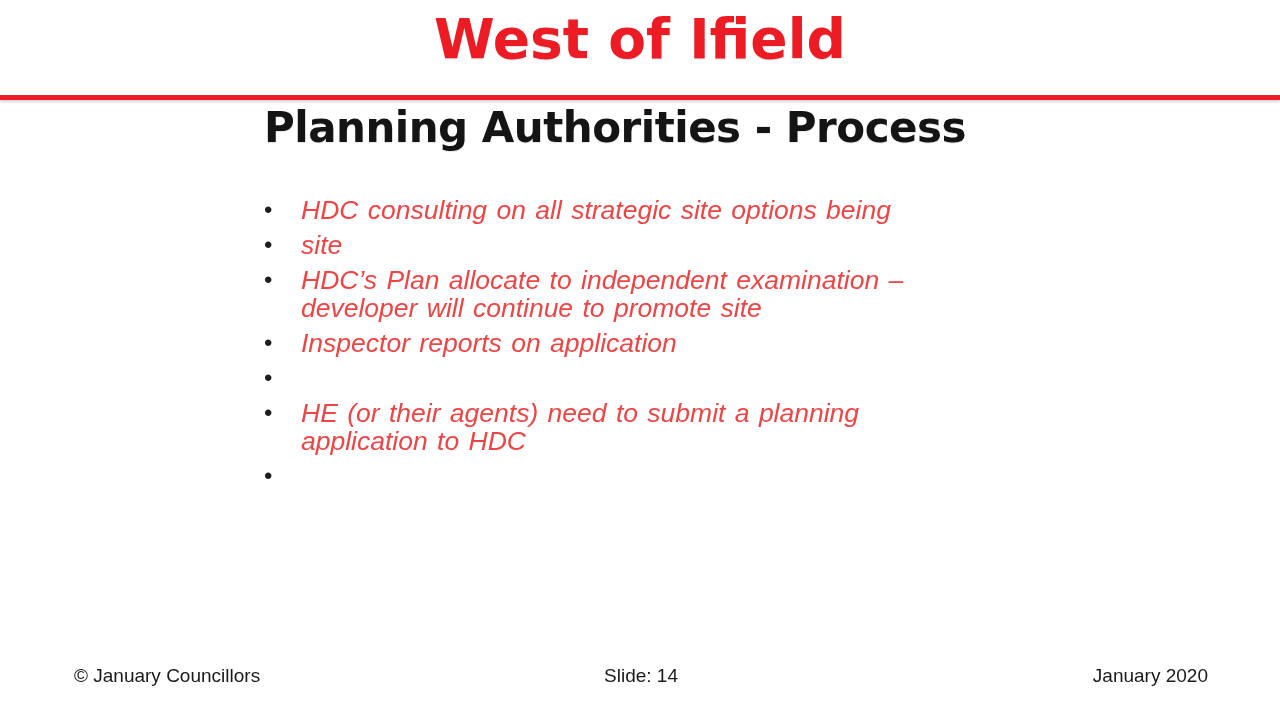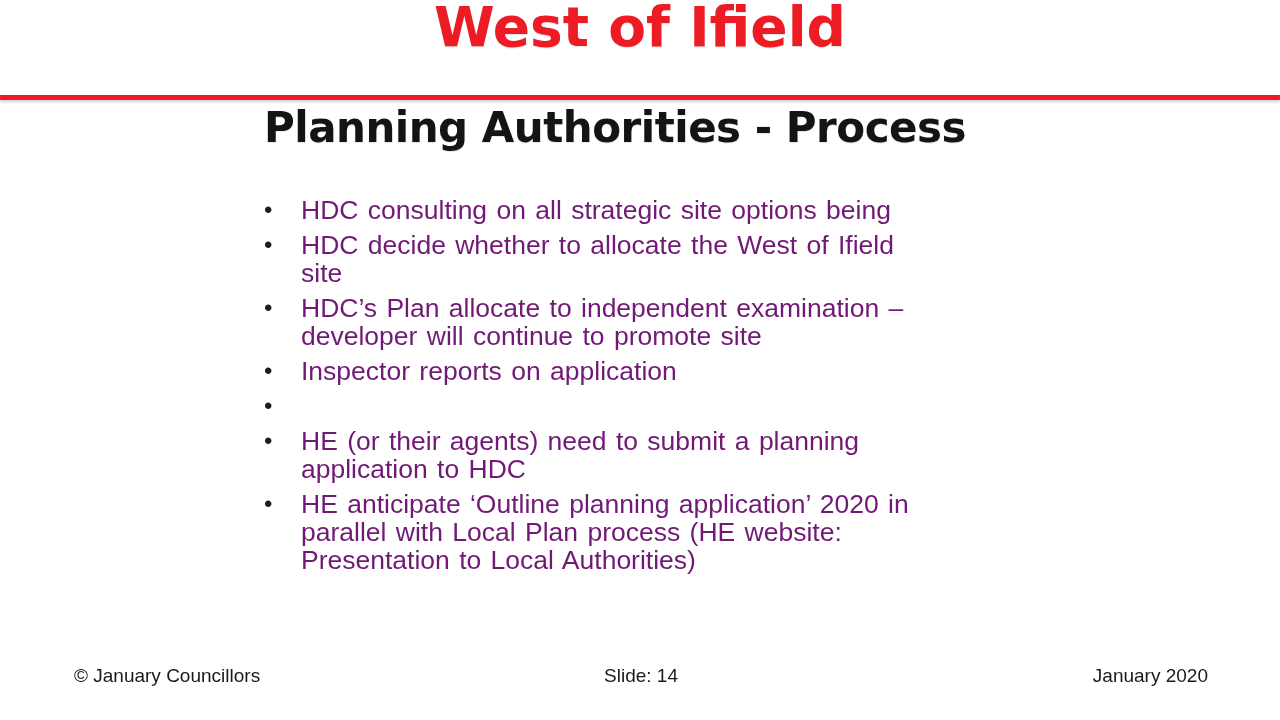--- a/index.html
+++ b/index.html
@@ -7,21 +7,21 @@
     width: 1280px; height: 720px; overflow: hidden;
     font-family: "Liberation Sans", sans-serif;
   }
   .slide {
     position: relative; width: 1280px; height: 720px; background: #ffffff;
   }
 
   
   .header {
     position: absolute; top: 0; left: 0; right: 0; height: 80px;
-    display: flex; align-items: flex-start; justify-content: center;
+    display: flex; align-items: flex-end; justify-content: center;
     padding-bottom: 13px; box-sizing: border-box;
   }
   .title {
     margin: 0;
     font-family: "DejaVu Sans", "Liberation Sans", sans-serif;
     font-weight: 800;
     font-size: 55px; line-height: 1;
     letter-spacing: 0px;
     color: #ed1b23;
     text-shadow: 0 1px 1px rgba(0,0,0,0.12);
@@ -44,21 +44,21 @@
     text-shadow: 0 1px 1px rgba(0,0,0,0.10);
     white-space: nowrap;
   }
   .bullet-list { margin: 42px 0 0 0; padding: 0; list-style: none; }
   .bullet-item { display: flex; margin: 0 0 7px 0; }
   .bullet-marker {
     flex: 0 0 37px; width: 37px;
     font-size: 24px; line-height: 28px;
     color: #1d1d1d;
   }
-  .bullet-text { color: #701a75; }
+  .bullet-text { color: #ef4444; font-style: italic; }
   .bullet-line {
     font-size: 26.5px; line-height: 28px;
     word-spacing: 2px;
     white-space: nowrap;
   }
 
   
   .footer {
     position: absolute; left: 0; right: 0; top: 664px;
     display: grid; grid-template-columns: 1fr 1fr 1fr;
@@ -85,21 +85,20 @@
     <ul class="bullet-list" id="bullet-list">
         <li class="bullet-item">
           <span class="bullet-marker">•</span>
           <div class="bullet-text">
             <div class="bullet-line">HDC consulting on all strategic site options being</div>
           </div>
         </li>
         <li class="bullet-item">
           <span class="bullet-marker">•</span>
           <div class="bullet-text">
-            <div class="bullet-line">HDC decide whether to allocate the West of Ifield</div>
             <div class="bullet-line">site</div>
           </div>
         </li>
         <li class="bullet-item">
           <span class="bullet-marker">•</span>
           <div class="bullet-text">
             <div class="bullet-line">HDC’s Plan allocate to independent examination –</div>
             <div class="bullet-line">developer will continue to promote site</div>
           </div>
         </li>
@@ -114,25 +113,20 @@
         </li>
         <li class="bullet-item">
           <span class="bullet-marker">•</span>
           <div class="bullet-text">
             <div class="bullet-line">HE (or their agents) need to submit a planning</div>
             <div class="bullet-line">application to HDC</div>
           </div>
         </li>
         <li class="bullet-item">
           <span class="bullet-marker">•</span>
-          <div class="bullet-text">
-            <div class="bullet-line">HE anticipate ‘Outline planning application’ 2020 in</div>
-            <div class="bullet-line">parallel with Local Plan process (HE website:</div>
-            <div class="bullet-line">Presentation to Local Authorities)</div>
-          </div>
         </li>
       </ul>
   </div>
 
   <div class="footer">
     <span class="left">© January Councillors</span>
     <span class="center">Slide: 14</span>
     <span class="right">January 2020</span>
   </div>
 

